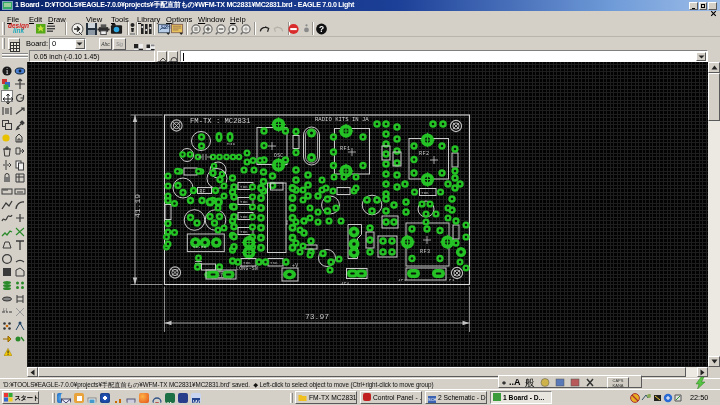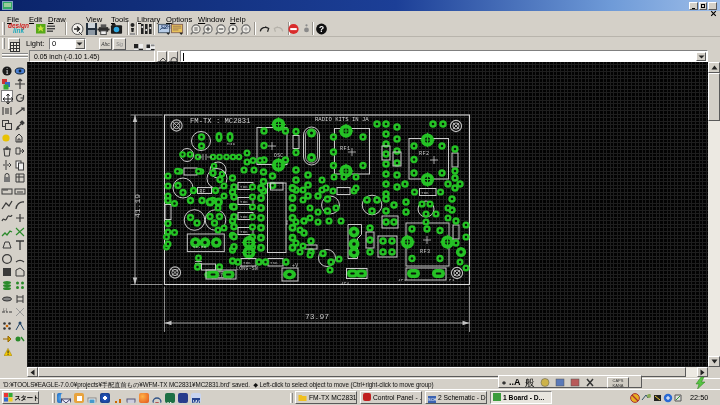--- a/index.html
+++ b/index.html
@@ -29,20 +29,21 @@
 .qli{position:absolute;top:3.5px;width:9.5px;height:9.5px;border-radius:2px;overflow:hidden}
 text{user-select:none}
 </style></head><body>
 
 <div id="title">
  <svg class="abs" style="left:2px;top:1px" width="11" height="9" viewBox="0 0 11 9">
       <rect width="11" height="9" fill="#7f9fc0"></rect>
       <rect x="1" y="1" width="9" height="7" fill="#3a6"></rect>
       <rect x="2" y="2" width="7" height="4" fill="#9c9"></rect>
     </svg>
+ <div class="txt">1 Board - D:¥TOOLS¥EAGLE-7.0.0¥projects¥手配直前もの¥WFM-TX MC2831¥MC2831.brd - EAGLE 7.0.0 Light</div>
  <div class="abs rz" style="left:689px;top:1.5px;width:8.6px;height:8px;background:#d4d0c8">
       <div class="abs" style="left:1.5px;top:5px;width:3.5px;height:1.1px;background:#000"></div>
     </div>
  <div class="abs rz" style="left:698.6px;top:1.5px;width:8.6px;height:8px;background:#d4d0c8">
       <div class="abs" style="left:1.5px;top:1.5px;width:4px;height:3.5px;border:0.8px solid #000;border-top-width:1.2px"></div>
     </div>
  <div class="abs rz" style="left:708.4px;top:1.5px;width:8.6px;height:8px;background:#d4d0c8"><svg width="7" height="7" viewBox="0 0 7 7" style="margin:0.2px 0 0 0.3px">
         <path d="M1.2 1.2L5.8 5.8M5.8 1.2L1.2 5.8" stroke="#000" stroke-width="1.1"></path>
       </svg></div>
 </div>
@@ -169,21 +170,21 @@
 </div>
 
 <div id="tb2">
  <div class="hand" style="left:2px;top:1px;height:11px"></div>
  <div class="abs rz" style="left:8px;top:0.5px;width:12px;height:12px;background:#d4d0c8">
   <svg width="10" height="10" viewBox="0 0 10 10" style="margin:0.5px">
         <rect x="0.5" y="0.5" width="9" height="9" fill="#e8e4da" stroke="#333"></rect>
         <path d="M3.5 0.5v9M6.5 0.5v9M0.5 3.5h9M0.5 6.5h9" stroke="#333"></path>
       </svg>
  </div>
- <div class="abs" style="left:26px;top:2px;font-size:7.5px">Light:</div>
+ <div class="abs" style="left:26px;top:2px;font-size:7.5px">Board:</div>
  <div class="abs sk" style="left:49px;top:0.5px;width:37px;height:12px;background:#fff;font-size:7.5px;padding-left:2px">0
    <div class="abs rz" style="right:0.5px;top:0.5px;width:10px;height:9.5px;background:#d4d0c8;display:flex;align-items:center;justify-content:center">
         <svg width="7" height="4" viewBox="0 0 7 4">
           <path d="M0.5 0.5h6L3.5 3.5z" fill="#222"></path>
         </svg>
       </div>
  </div>
  <div class="abs rz" style="left:99px;top:0.5px;width:13px;height:12px;background:#d4d0c8;font-size:5px;text-align:center;line-height:11px;color:#333;font-style:italic">Abc</div>
  <div class="abs rz" style="left:113px;top:0.5px;width:13px;height:12px;background:#d4d0c8;font-size:5px;text-align:center;line-height:11px;color:#888;font-style:italic">Sig</div>
  <div class="abs" style="left:134px;top:2px"><svg width="9" height="9" viewBox="0 0 10 10">

